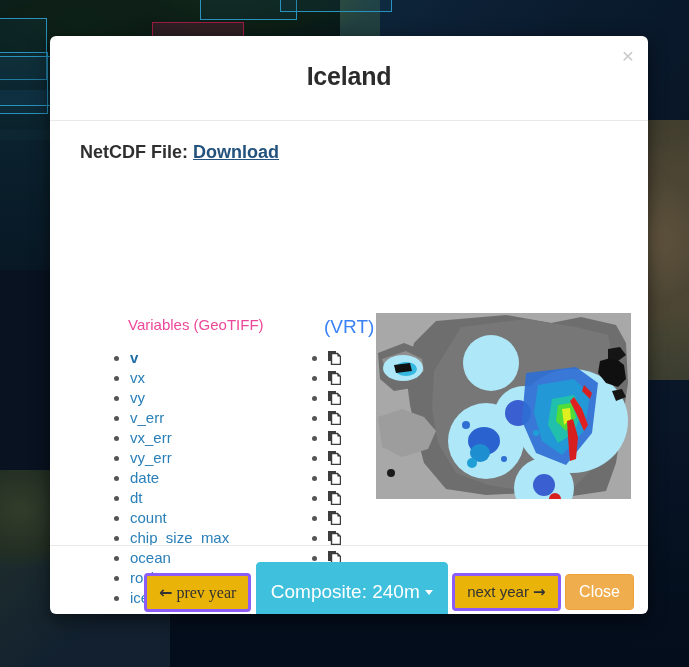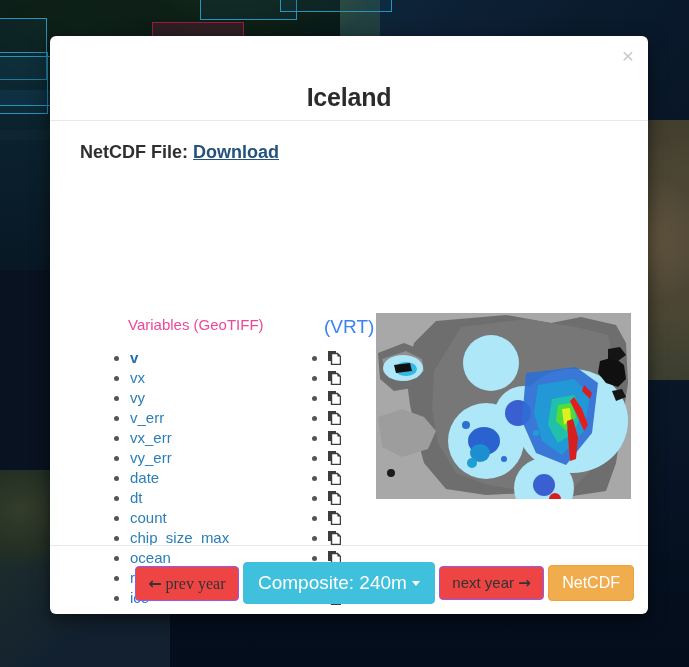--- a/index.html
+++ b/index.html
@@ -92,21 +92,21 @@
   
   #modal-header {
     position: relative;
     height: 85px;
     border-bottom: 1px solid #e9e9e9;
     box-sizing: border-box;
   }
   #modal-title {
     position: absolute;
     left: 0; right: 0;
-    top: 47px;
+    top: 26px;
     text-align: center;
     font-size: 25px;
     font-weight: bold;
     color: #2b2b2b;
     letter-spacing: -0.2px;
   }
   #close-x {
     position: absolute;
     right: 14px;
     top: 9px;
@@ -242,36 +242,36 @@
   .btn {
     display: inline-block;
     vertical-align: middle;
     box-sizing: border-box;
     border-radius: 4px;
     cursor: pointer;
     user-select: none;
     font-size: 15px;
   }
   .btn-default {
-    background: #ef4444;
-    border: 1px solid #8b5cf6;
+    background: #eab308;
+    border: 3px solid #8b5cf6;
     color: #333333;
     padding: 7px 12px;
     font-family: "Liberation Serif", serif;
     font-size: 16px;
   }
   #btn-next-year {
     font-family: "Liberation Sans", sans-serif;
     font-size: 15px;
   }
   .btn-primary {
     background: #3fc0dd;
     border: 1px solid #3fc0dd;
     color: #ffffff;
-    padding: 9px 14px;
+    padding: 18px 14px;
     font-size: 19px;
   }
   .btn-warning {
     background: #f0ad4e;
     border: 1px solid #eea236;
     color: #ffffff;
     padding: 8px 13px;
     font-size: 16px;
   }
   .caret {
@@ -457,15 +457,15 @@
         <circle cx="96" cy="150" r="5" fill="#1f9fd6"></circle>
         <circle cx="179" cy="186" r="6" fill="#d81f1f"></circle>
       </svg>
     </div>
   </div>
 
   <div id="modal-footer">
     <span class="btn btn-default"><span class="arrow">←</span> <span>prev year</span></span>
     <span class="btn btn-primary"><span>Composite: 240m</span><span class="caret"></span></span>
     <span class="btn btn-default" id="btn-next-year"><span>next year</span> <span class="arrow">→</span></span>
-    <span class="btn btn-warning"><span>NetCDF</span></span>
+    <span class="btn btn-warning"><span>Close</span></span>
   </div>
 </div>
 
 </body></html>

